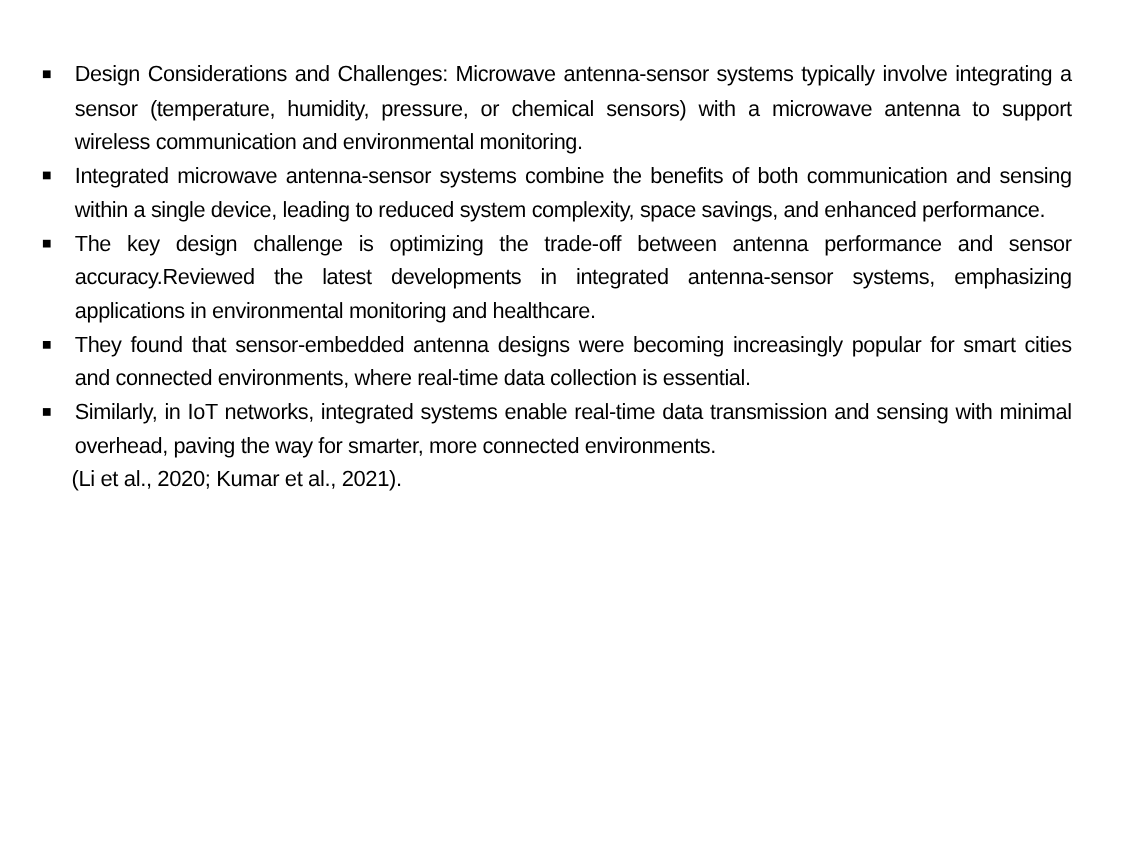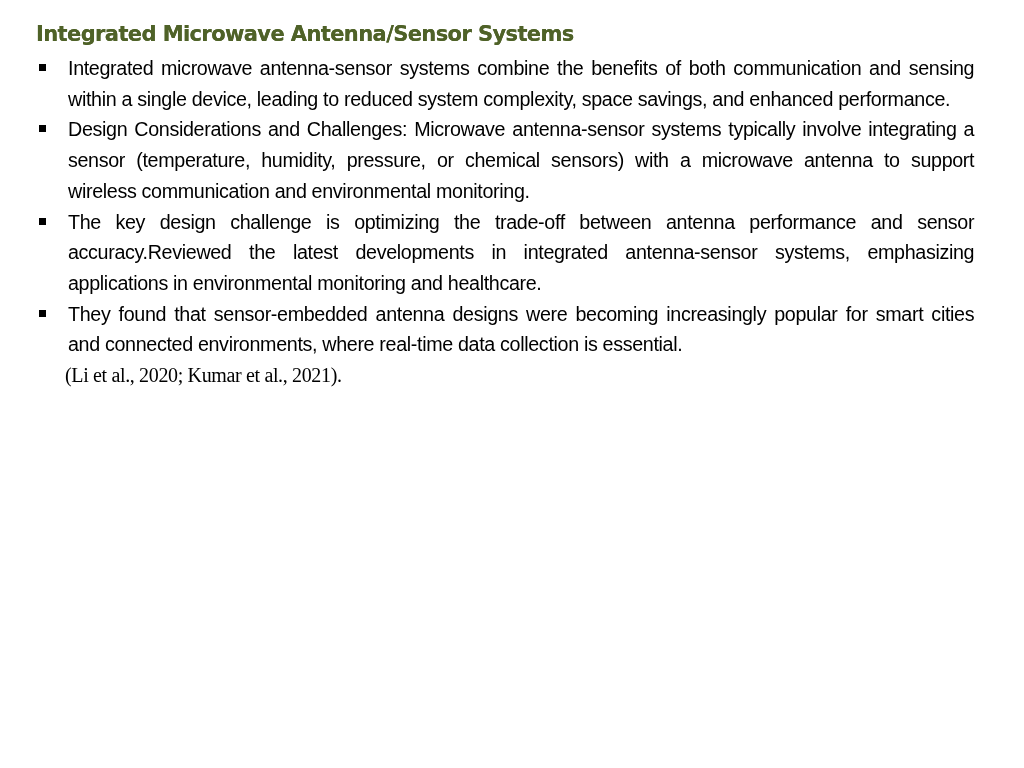--- a/index.html
+++ b/index.html
@@ -24,42 +24,45 @@
     position: absolute; left: 3px; top: 11px; width: 7px; height: 7px; background: #000;
   }
   .text {
     display: block;
     font-family: "Liberation Sans", sans-serif; font-size: 20px; line-height: 30.7px;
     color: #000; text-align: justify; letter-spacing: -0.35px; word-spacing: 0px;
     transform: scaleX(0.985); transform-origin: left top;
   }
   .citation {
     padding-left: 29px;
-    font-family: Liberation Serif, serif; font-size: 20px; line-height: 30.7px;
+    font-family: Liberation Sans, sans-serif; font-size: 20px; line-height: 30.7px;
     color: #000; letter-spacing: -0.35px;
   }
 </style>
 </head>
 <body>
 
 <div class="slide">
-  <div class="title">Integrated Microwave Antenna/Sensor Systems</div>
 
   <ul class="list">
     <li class="item">
       <span class="bullet"></span>
-      <span class="text">Integrated microwave antenna-sensor systems combine the benefits of both communication and sensing within a single device, leading to reduced system complexity, space savings, and enhanced performance.</span>
+      <span class="text">Design Considerations and Challenges: Microwave antenna-sensor systems typically involve integrating a sensor (temperature, humidity, pressure, or chemical sensors) with a microwave antenna to support wireless communication and environmental monitoring.</span>
     </li>
     <li class="item">
       <span class="bullet"></span>
-      <span class="text">Design Considerations and Challenges: Microwave antenna-sensor systems typically involve integrating a sensor (temperature, humidity, pressure, or chemical sensors) with a microwave antenna to support wireless communication and environmental monitoring.</span>
+      <span class="text">Integrated microwave antenna-sensor systems combine the benefits of both communication and sensing within a single device, leading to reduced system complexity, space savings, and enhanced performance.</span>
     </li>
     <li class="item">
       <span class="bullet"></span>
       <span class="text">The key design challenge is optimizing the trade-off between antenna performance and sensor accuracy.Reviewed the latest developments in integrated antenna-sensor systems, emphasizing applications in environmental monitoring and healthcare.</span>
     </li>
     <li class="item">
       <span class="bullet"></span>
       <span class="text">They found that sensor-embedded antenna designs were becoming increasingly popular for smart cities and connected environments, where real-time data collection is essential.</span>
     </li>
+    <li class="item">
+      <span class="bullet"></span>
+      <span class="text">Similarly, in IoT networks, integrated systems enable real-time data transmission and sensing with minimal overhead, paving the way for smarter, more connected environments.</span>
+    </li>
     <li class="citation">(Li et al., 2020; Kumar et al., 2021).</li>
   </ul>
 </div>
 
 </body></html>

